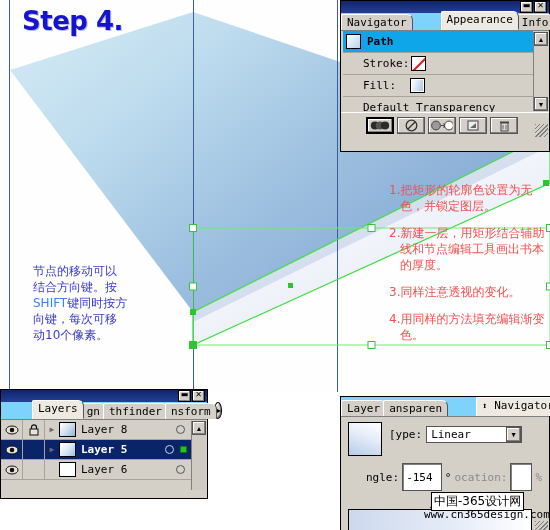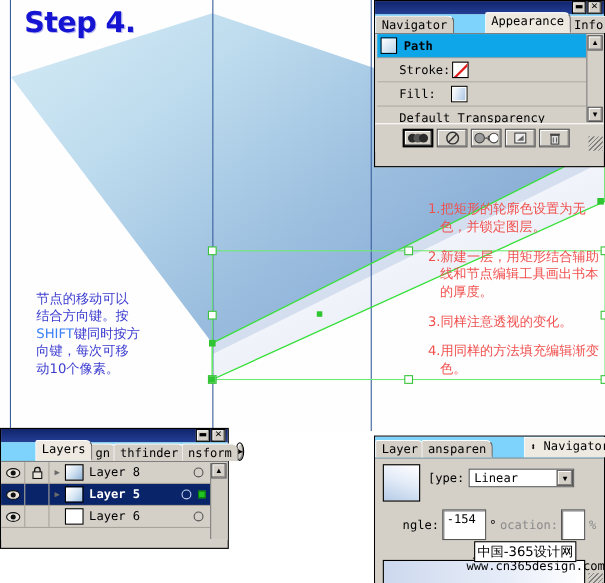--- a/index.html
+++ b/index.html
@@ -142,21 +142,21 @@
   #gradient-panel{left:340px;top:396px;width:210px;height:134px;}
   .gr-body{position:relative;padding:5px 7px 0 7px;}
   .gr-top{display:flex;align-items:flex-start;gap:7px;}
   .gr-preview{width:34px;height:34px;border:1px solid #000;box-sizing:border-box;}
   .gr-lbl{font-family:"DejaVu Sans Mono","Liberation Mono",monospace;font-size:11px;color:#000;}
   .gr-lbl.dis{color:#8a8a8a;}
   .gr-field{
     height:28px;background:#fff;border:1px solid #555;box-sizing:border-box;
     box-shadow:inset 1px 1px 0 #808080;
     font-family:"DejaVu Sans Mono","Liberation Mono",monospace;font-size:11px;
-    display:flex;align-items:flex-end;padding:12px 3px;color:#000;
+    display:flex;align-items:center;padding:12px 3px;color:#000;
   }
   .gr-select{
     height:17px;background:#fff;border:1px solid #555;box-sizing:border-box;
     display:flex;align-items:center;justify-content:space-between;
     font-family:"DejaVu Sans Mono","Liberation Mono",monospace;font-size:11px;color:#000;
     padding-left:4px;
   }
   .gr-arrow{
     width:15px;height:15px;background:#d4d0c8;border:1px solid #555;box-sizing:border-box;
     box-shadow:inset -1px -1px 0 #808080, inset 1px 1px 0 #ffffff;

